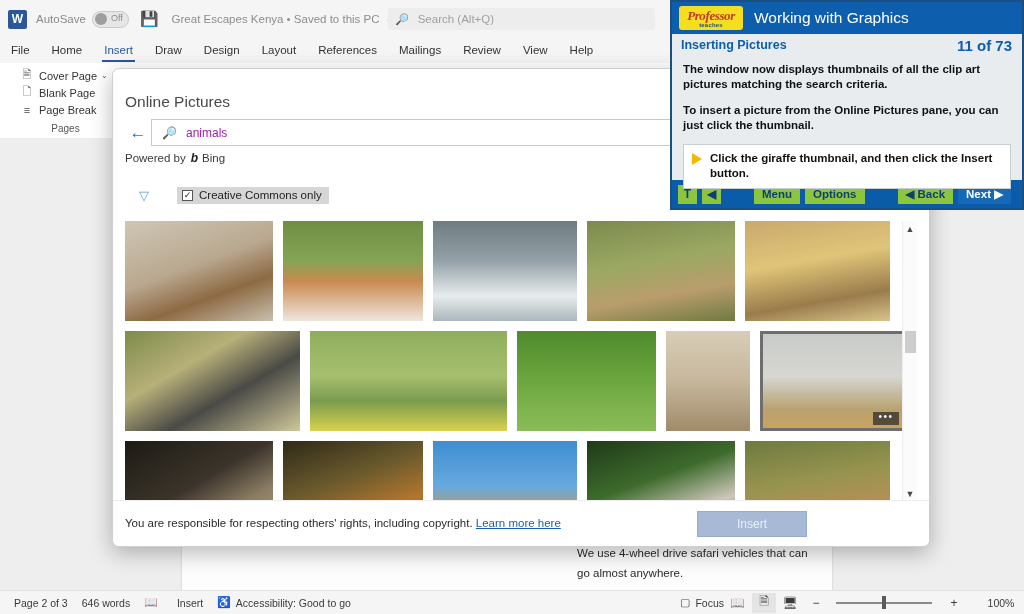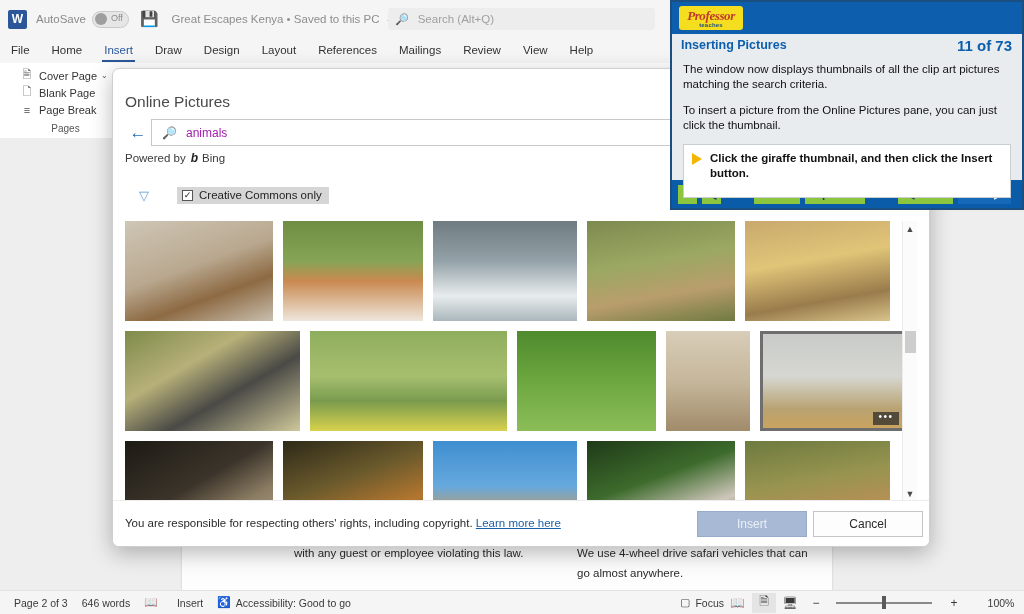--- a/index.html
+++ b/index.html
@@ -220,23 +220,23 @@
   .pt-head .pt-title { color: #fff; font-size: 15.5px; margin-left: 11px; }
   .pt-sub {
     height: 22px; background: #e9ecef; display: flex; align-items: center;
     padding: 0 10px 0 9px; justify-content: space-between;
   }
   .pt-sub .s1 { color: #0d5fae; font-size: 12.5px; font-weight: bold; }
   .pt-sub .s2 { color: #0d5fae; font-size: 15px; font-weight: bold; }
   .pt-body {
     background: #e9ecef; padding: 6px 11px 4px 11px; height: 124px; position: relative;
   }
-  .pt-p { font-size: 11.5px; color: #111; font-weight: normal; line-height: 15px; margin-bottom: 11px; }
+  .pt-p { font-size: 11.5px; color: #111; font-weight: bold; line-height: 15px; margin-bottom: 11px; }
   .pt-callout {
-    background: #ffffff; border: 1px solid #c9ced3; padding: 6px 8px 16px 8px;
+    background: #ffffff; border: 1px solid #c9ced3; padding: 6px 8px 7px 8px;
     display: flex; align-items: flex-start;
   }
   .pt-callout .tri {
     width: 0; height: 0; border-top: 6px solid transparent; border-bottom: 6px solid transparent;
     border-left: 10px solid #f2b705; margin-top: 2px; margin-right: 8px; flex: 0 0 auto;
   }
   .pt-callout .ctxt { font-size: 11.5px; color: #111; font-weight: bold; line-height: 15px; }
   .pt-nav {
     height: 28px; background: #0a5ba8; display: flex; align-items: center; padding: 0 6px;
   }
@@ -297,21 +297,20 @@
       <div class="rg-item">
         <span class="ic">≡</span>
         <span class="lb">Page Break</span>
       </div>
       <div class="rg-title">Pages</div>
     </div>
   </div>
 
   <div class="doc-area">
     <div class="page-sheet">
-      <div class="doc-col left">with any guest or employee violating this law.</div>
       <div class="doc-col right">We use 4-wheel drive safari vehicles that can go almost anywhere.</div>
     </div>
   </div>
 
   <div class="statusbar">
     <div class="sb-item">Page 2 of 3</div>
     <div class="sb-item">646 words</div>
     <div class="sb-item">
         <span class="gi">📖</span>
       </div>
@@ -396,30 +395,30 @@
       <div class="thumbbar"></div>
       <div class="arr bot">▼</div>
     </div>
 
     <div class="dlg-footer">
       <div class="rights">
         <span>You are responsible for respecting others' rights, including copyright.</span>
         <a href="#">Learn more here</a>
       </div>
       <div class="btn insert">Insert</div>
-      <div class="btn cancel">Cancel</div>
     </div>
   </div>
 
   <div class="pt">
     <div class="pt-head">
       <div class="pt-logo">
         <span class="l1">Professor</span>
         <span class="l2">teaches</span>
       </div>
+      <div class="pt-title">Working with Graphics</div>
     </div>
     <div class="pt-sub">
       <span class="s1">Inserting Pictures</span>
       <span class="s2">11 of 73</span>
     </div>
     <div class="pt-body">
       <div class="pt-p">The window now displays thumbnails of all the clip art pictures matching the search criteria.</div>
       <div class="pt-p">To insert a picture from the Online Pictures pane, you can just click the thumbnail.</div>
       <div class="pt-callout">
         <span class="tri"></span>

